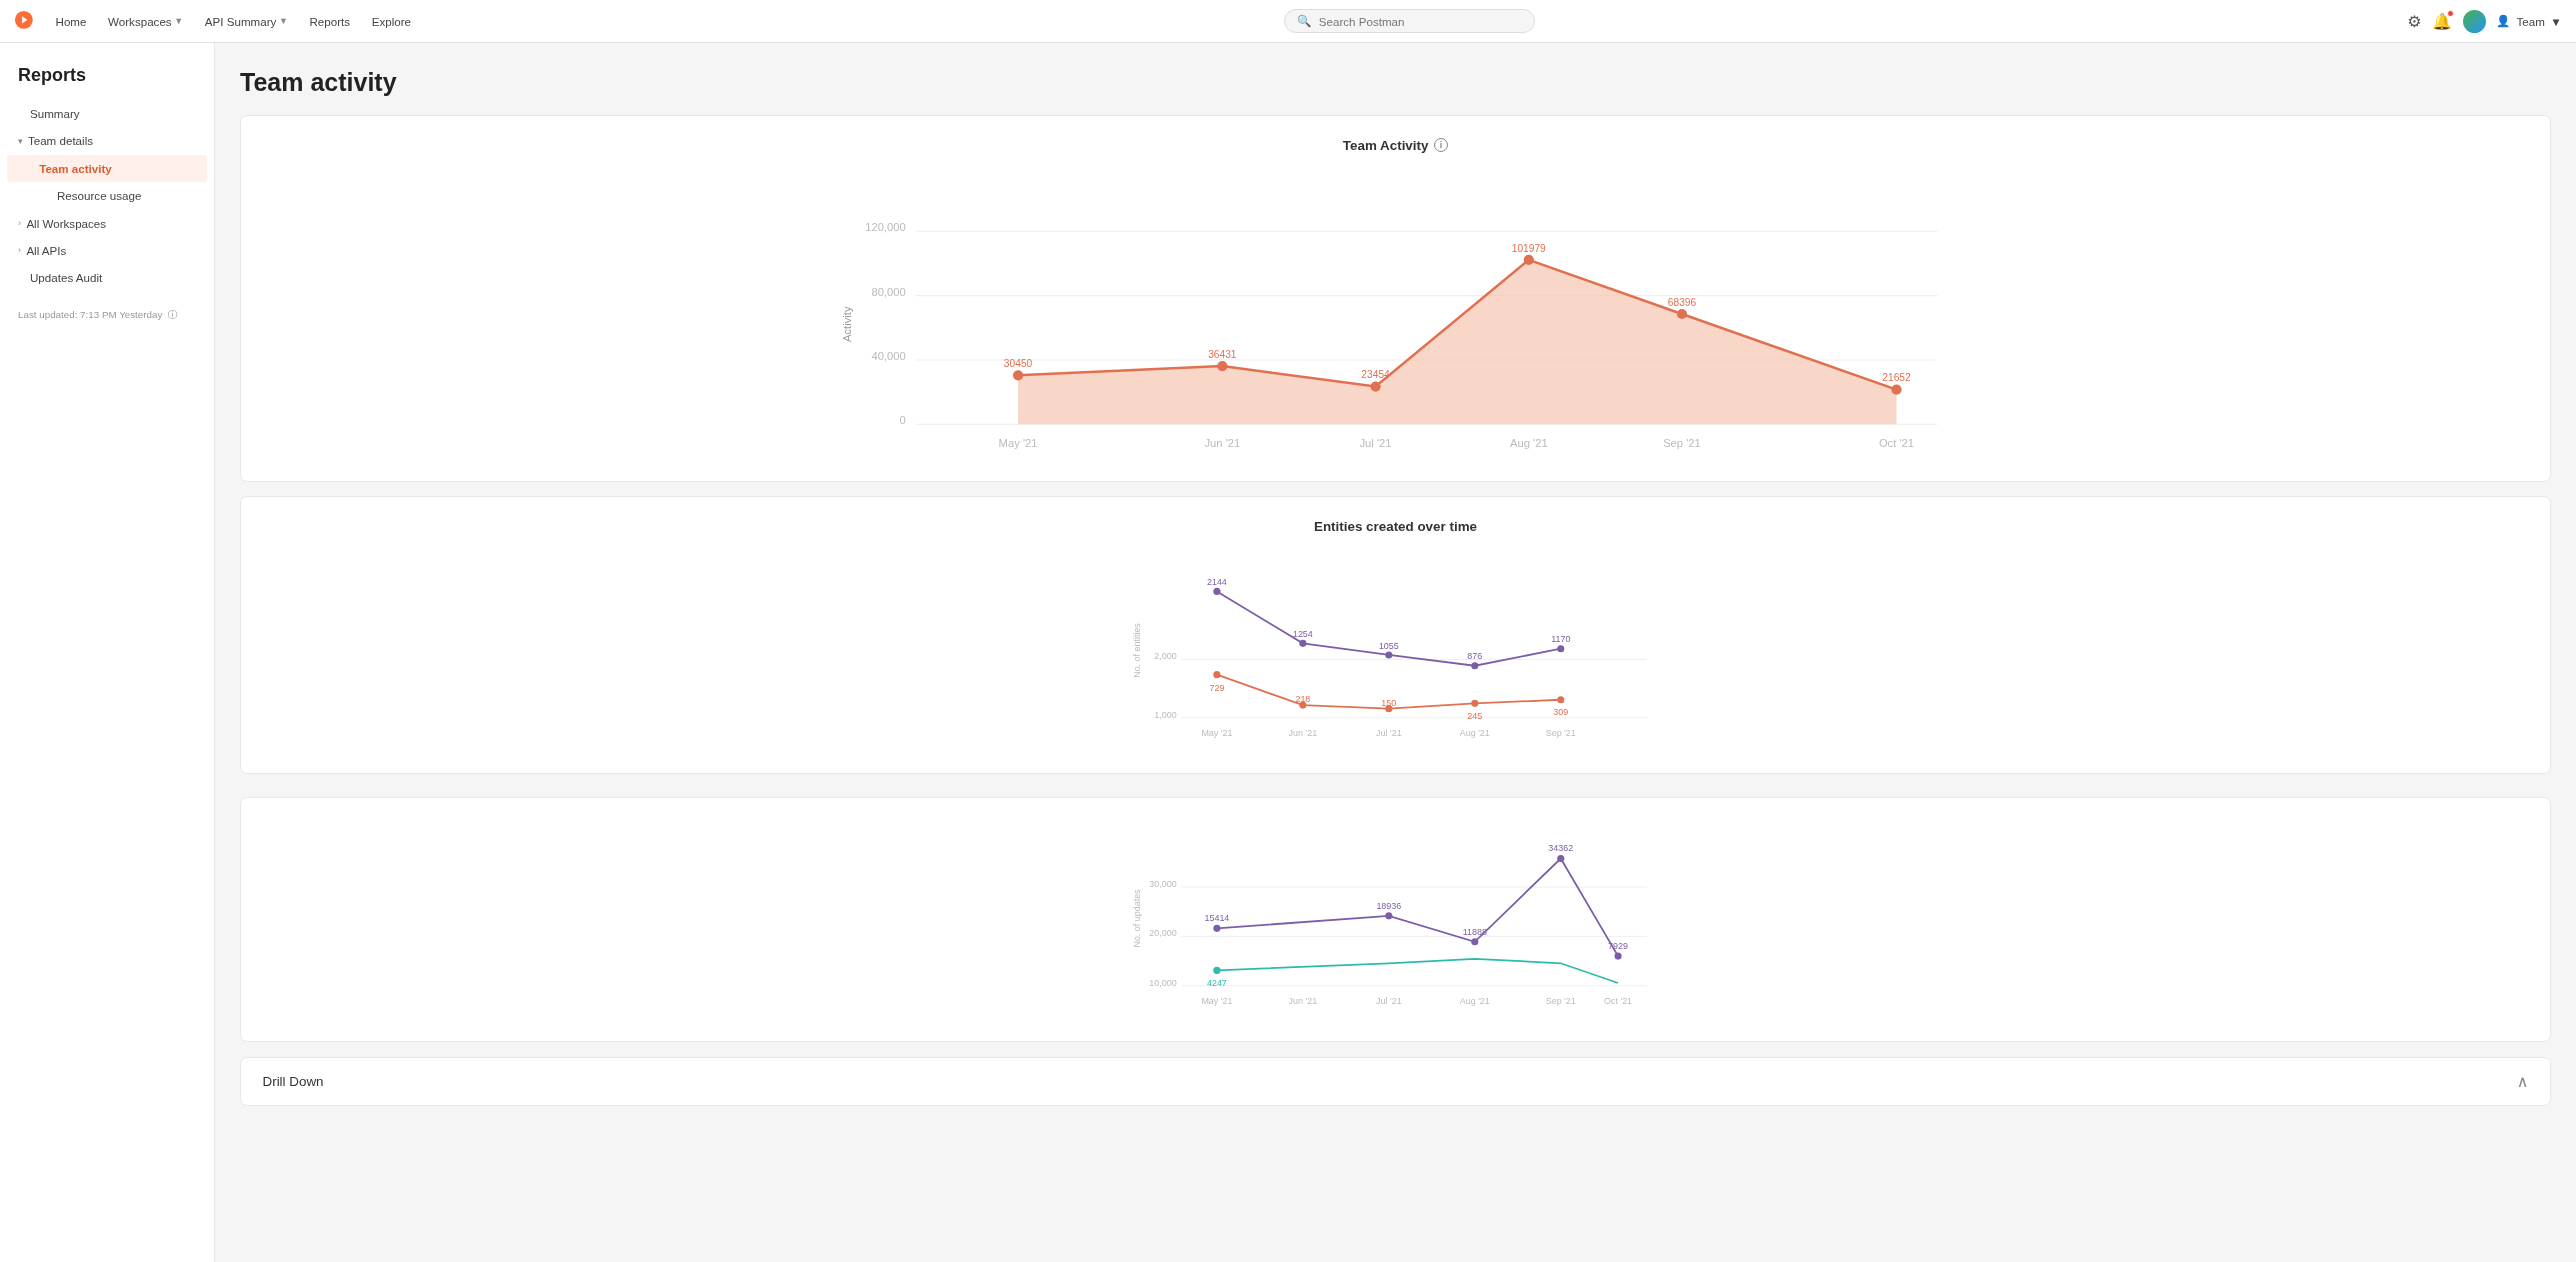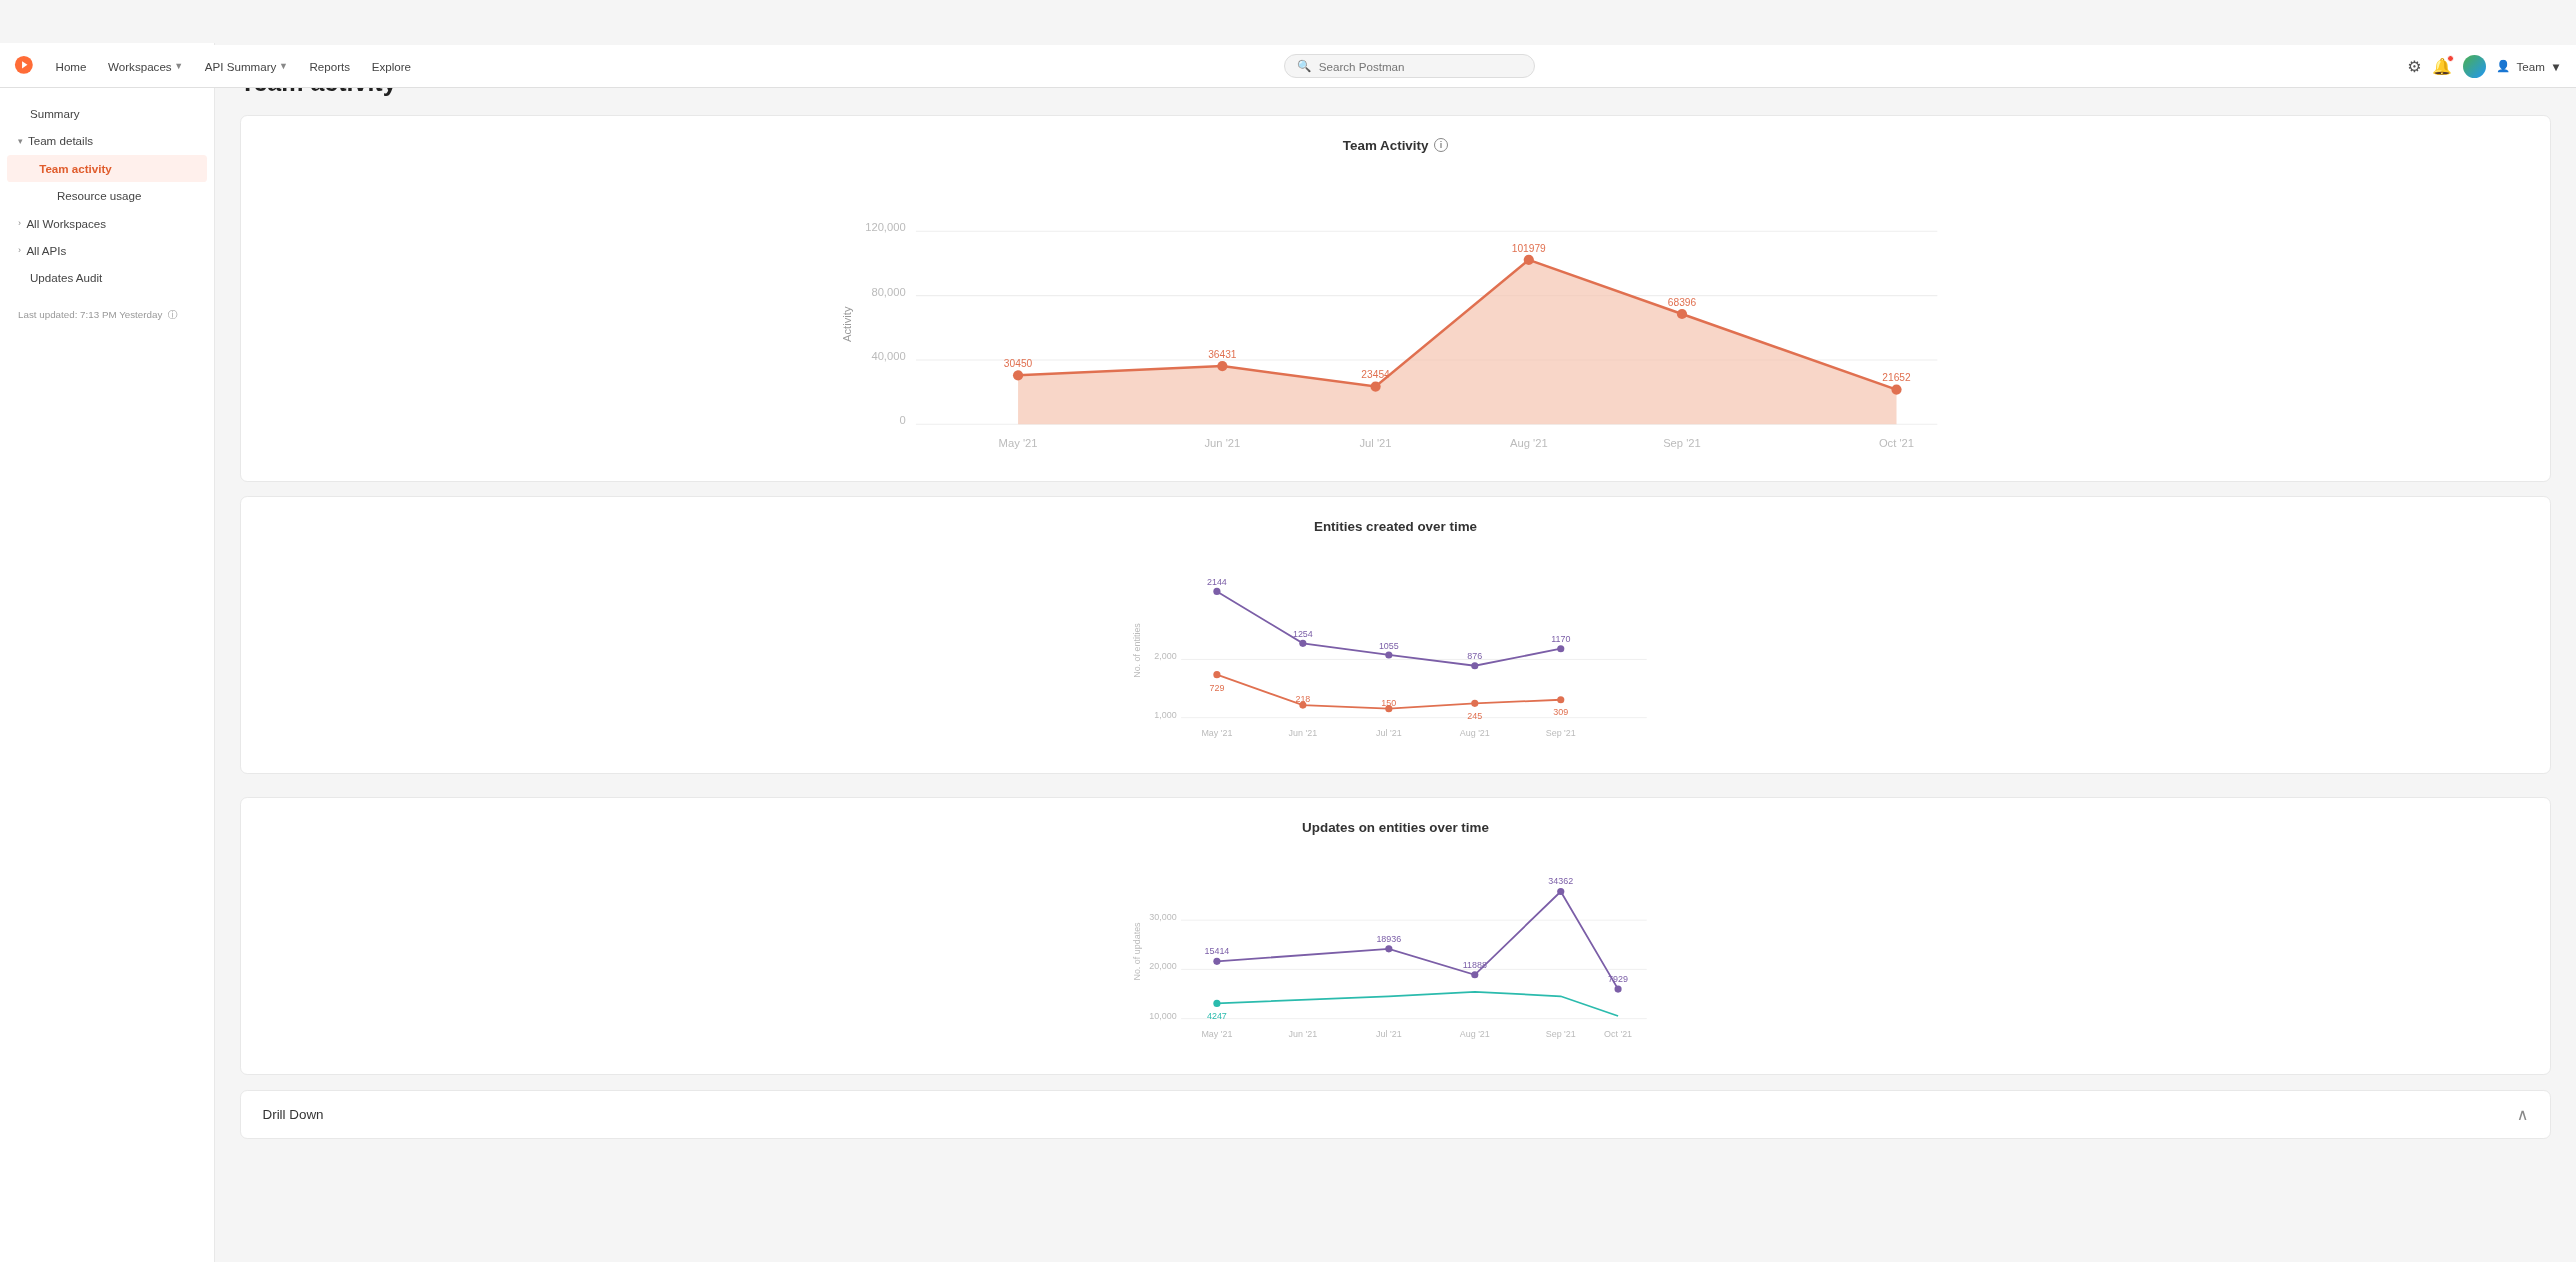--- a/index.html
+++ b/index.html
@@ -1,21 +1,21 @@
 <!DOCTYPE html>
 <html style="font-size:14.3px"><head>
   <meta charset="utf-8">
   <style>
     * { box-sizing: border-box; margin: 0; padding: 0; }
     body { font-family: -apple-system, BlinkMacSystemFont, 'Segoe UI', sans-serif; background: #f5f5f5; color: #333; font-size: 12.5px; }
 
     
     .topnav {
       display: flex; align-items: center; background: #fff; border-bottom: 0.9px solid #e0e0e0;
-      height: 43px; padding: 0 14.3px; gap: 7.2px; position: fixed; top: 0; left: 0; right: 0; z-index: 100; margin-top: 45px;
+      height: 43px; padding: 0 14.3px; gap: 7.2px; position: fixed; top: 0; left: 0; right: 0; z-index: 100;
     }
     .nav-logo { font-weight: 700; font-size: 13.4px; margin-right: 7.2px; color: #222; }
     .nav-link { font-size: 11.6px; color: #444; cursor: pointer; padding: 3.6px 7.2px; border-radius: 3.6px; display: flex; align-items: center; gap: 2.7px; }
     .nav-link .chevron { font-size: 9px; color: #888; }
     .nav-search {
       margin: 0 auto; display: flex; align-items: center; background: #f5f5f5; border: 0.9px solid #ddd;
       border-radius: 18px; padding: 3.6px 12.5px; gap: 7.2px; width: 251px;
     }
     .nav-search input { border: none; background: transparent; font-size: 11.6px; color: #666; outline: none; width: 179px; }
     .nav-search-icon { color: #888; font-size: 11.6px; }
@@ -251,23 +251,20 @@
           <circle cx="292" cy="175" r="4" fill="#E07050"></circle>
           <text x="292" y="172" font-size="10" fill="#E07050" text-anchor="middle">150</text>
           <circle cx="388" cy="169" r="4" fill="#E07050"></circle>
           <text x="388" y="186" font-size="10" fill="#E07050" text-anchor="middle">245</text>
           <circle cx="484" cy="165" r="4" fill="#E07050"></circle>
           <text x="484" y="182" font-size="10" fill="#E07050" text-anchor="middle">309</text>
         </svg>
       </div>
 
       <div class="chart-card-small">
-        <div class="chart-title">
-          <span>Updates on entities over time</span>
-        </div>
         <svg width="100%" height="197" viewBox="0 0 600 220" style="font-size:14px">
 
           <text x="14" y="110" font-size="10" fill="#bbb" text-anchor="middle" transform="rotate(-90, 14, 110)">No. of updates</text>
 
           <text x="55" y="185" font-size="10" fill="#bbb" text-anchor="end">10,000</text>
           <text x="55" y="130" font-size="10" fill="#bbb" text-anchor="end">20,000</text>
           <text x="55" y="75" font-size="10" fill="#bbb" text-anchor="end">30,000</text>
 
           <line x1="60" y1="185" x2="580" y2="185" stroke="#eee" stroke-width="1"></line>
           <line x1="60" y1="130" x2="580" y2="130" stroke="#eee" stroke-width="1"></line>

